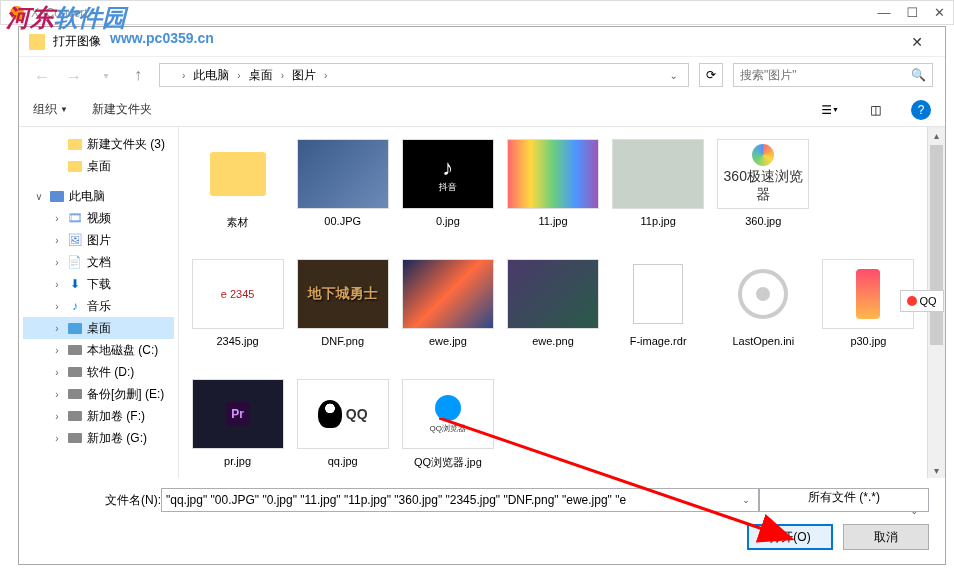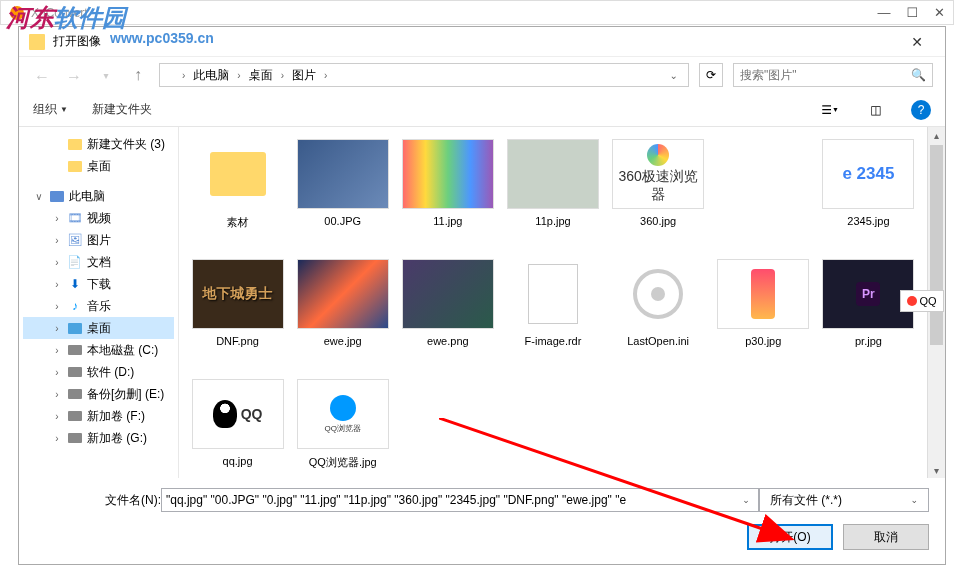--- a/index.html
+++ b/index.html
@@ -66,41 +66,41 @@
 .scrollbar .arr { position: absolute; left: 0; right: 0; height: 16px; display: flex; align-items: center; justify-content: center; font-size: 10px; color: #666; }
 .scrollbar .arr.up { top: 0; }
 .scrollbar .arr.down { bottom: 0; }
 
 .bottom { padding: 10px 16px 14px; display: flex; flex-direction: column; gap: 12px; position: relative; }
 .filename-row { display: flex; align-items: center; gap: 0; }
 .filename-row .lbl { font-size: 12px; width: 126px; text-align: right; }
 .filename-row .combo { flex: 1; height: 24px; border: 1px solid #abadb3; display: flex; align-items: center; padding: 0 4px; }
 .filename-row .combo input { border: none; outline: none; flex: 1; font-size: 12px; background: transparent; }
 .filename-row .combo .dd { width: 16px; text-align: center; font-size: 9px; color: #555; }
-.filter { width: 170px; height: 24px; border: 1px solid #abadb3; display: flex; align-items: center; padding: 0 10px; font-size: 12px; }
+.filter { width: 170px; height: 24px; border: 1px solid #abadb3; display: flex; align-items: center; padding: 0 10px; font-size: 12px; flex-direction: column; }
 .filter .dd { margin-left: auto; font-size: 9px; color: #555; }
 .btn-row { display: flex; justify-content: flex-end; gap: 10px; }
 .btn { width: 86px; height: 26px; border: 1px solid #adadad; background: #e1e1e1; font-size: 12px; display: flex; align-items: center; justify-content: center; }
 .btn.primary { border: 2px solid #0078d7; background: #e5f1fb; }
 
 .arrow-annot { position: absolute; pointer-events: none; z-index: 200; }
 .qq-badge { position: absolute; right: 10px; top: 290px; width: 44px; height: 22px; background: #fff; border: 1px solid #ccc; display: flex; align-items: center; justify-content: center; font-size: 11px; gap: 2px; }
 .qq-badge .dot { width: 10px; height: 10px; background: #ff3b30; border-radius: 50%; }
 
 
 .t-00 { background: linear-gradient(135deg, #3a5a8a, #6b8ab8); }
 .t-0 { background: #000; color: #fff; font-size: 20px; display: flex; flex-direction: column; align-items: center; justify-content: center; }
 .t-0::before { content: '♪'; font-size: 22px; }
 .t-0 .sub { font-size: 9px; }
 .t-11 { background: linear-gradient(90deg, #ff6b6b, #ffd93d, #6bcf7f, #4d96ff, #9b59b6); }
 .t-11p { background: #c8d2c8; }
 .t-360 { background: #fff; display: flex; flex-direction: column; align-items: center; justify-content: center; gap: 2px; }
 .t-360 .circ { width: 22px; height: 22px; border-radius: 50%; background: conic-gradient(#ff6b6b, #ffd93d, #6bcf7f, #4d96ff); }
 .t-360 .txt { font-size: 14px; color: #333; }
-.t-2345 { background: #fff; color: #3b82f6; font-size: 17px; font-weight: bold; }
+.t-2345 { background: #fff; color: #b91c1c; font-size: 11px; font-weight: normal; }
 .t-dnf { background: #3a2a1a; color: #d4a05a; font-size: 14px; font-weight: bold; text-shadow: 1px 1px 2px #000; }
 .t-ewe { background: linear-gradient(135deg, #1a2a5a, #ff6b3d, #2a4a8a); }
 .t-ewe2 { background: linear-gradient(135deg, #4a3a6a, #2a5a4a); }
 .t-ipad { background: #e8e8e8; display: flex; gap: 4px; align-items: center; justify-content: center; }
 .t-ipad .pad { width: 26px; height: 36px; background: #333; border-radius: 2px; }
 .t-ipad .pad.w { background: #fff; border: 1px solid #ccc; }
 .t-oppo { background: #f0ede8; display: flex; gap: 4px; align-items: center; justify-content: center; }
 .t-oppo .ph { width: 16px; height: 36px; background: linear-gradient(#b8d4e8, #e8c8d4); border-radius: 3px; }
 .t-p30 { background: #fff; display: flex; align-items: center; justify-content: center; }
 .t-p30 .ph { width: 24px; height: 50px; background: linear-gradient(#ff4d6d, #ffb84d); border-radius: 4px; }
@@ -274,20 +274,28 @@
             <div class="thumb" style="border: none;">
               <div class="thumb-folder"></div>
             </div>
             <div class="fname">素材</div>
           </div>
           <div class="file-item">
             <div class="thumb">
               <div class="t-00" style="width: 100%; height: 100%; display: flex; align-items: center; justify-content: center;"></div>
             </div>
             <div class="fname">00.JPG</div>
+          </div>
+          <div class="file-item">
+            <div class="thumb">
+              <div class="t-0" style="width: 100%; height: 100%; display: flex; align-items: center; justify-content: center;">
+                <div class="sub">抖音</div>
+              </div>
+            </div>
+            <div class="fname">0.jpg</div>
           </div>
           <div class="file-item">
             <div class="thumb">
               <div class="t-11" style="width: 100%; height: 100%; display: flex; align-items: center; justify-content: center;"></div>
             </div>
             <div class="fname">11.jpg</div>
           </div>
           <div class="file-item">
             <div class="thumb">
               <div class="t-11p" style="width: 100%; height: 100%; display: flex; align-items: center; justify-content: center;"></div>

